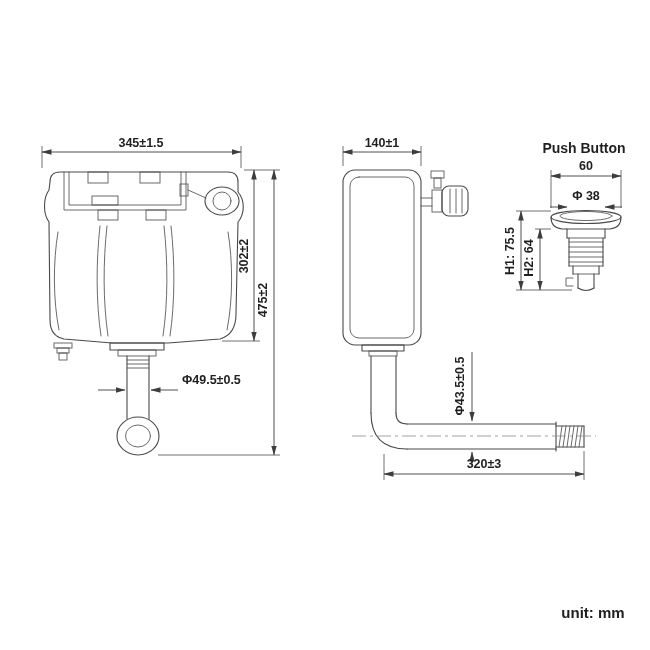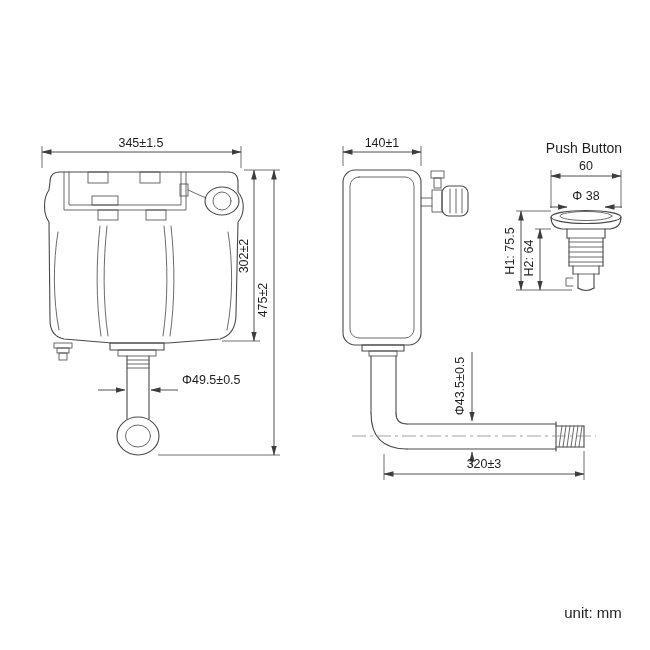--- a/index.html
+++ b/index.html
@@ -1,18 +1,18 @@
 <!DOCTYPE html>
 <html><head>
 <meta charset="utf-8">
 <style>
   html,body { margin:0; padding:0; background:#ffffff; }
   .sheet {
     width:650px; height:650px; position:relative; background:#ffffff;
-    font-family:"Liberation Sans", sans-serif; overflow:hidden;
+    font-family:"Liberation Sans", sans-serif; overflow:hidden;font-weight:bold;
   }
   svg { display:block; }
   svg text {
     font-family:"Liberation Sans", sans-serif;
     fill:#1f1f1f;
   }
   .dim   { font-size:12.5px; }
   .title { font-size:14px; }
   .unit  { font-size:15px; }
   .ln  { stroke:#4a4a4a; stroke-width:1.1; fill:none; stroke-linecap:round; stroke-linejoin:round; }

